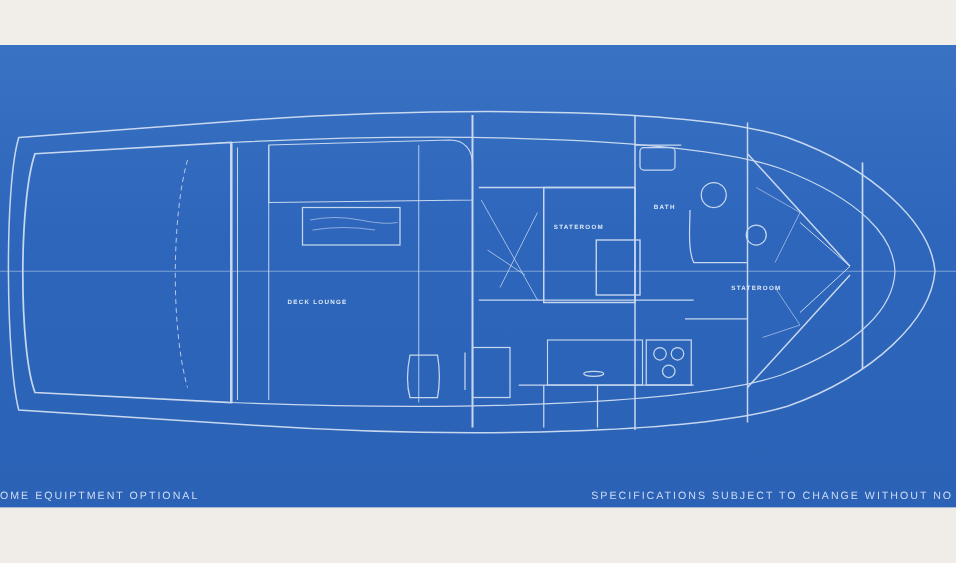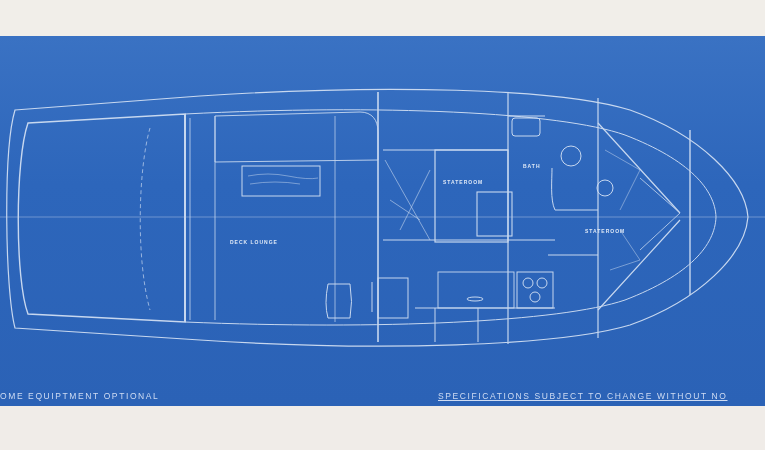--- a/index.html
+++ b/index.html
@@ -76,15 +76,15 @@
     <line x1="548" y1="255" x2="598" y2="255"></line>
   </g>
 </svg>
 
 <div class="label" style="left:230px;top:239px;">DECK LOUNGE</div>
 <div class="label" style="left:443px;top:179px;">STATEROOM</div>
 <div class="label" style="left:523px;top:163px;">BATH</div>
 <div class="label" style="left:585px;top:228px;">STATEROOM</div>
 
 <div class="footer" style="left:0px;">OME EQUIPTMENT OPTIONAL</div>
-<div class="footer" style="left:438px;text-decoration:underline;">SPECIFICATIONS SUBJECT TO CHANGE WITHOUT NO</div>
+<div class="footer" style="left:473px;">SPECIFICATIONS SUBJECT TO CHANGE WITHOUT NO</div>
 
 <div class="paper-bottom"></div>
 
 </body></html>

